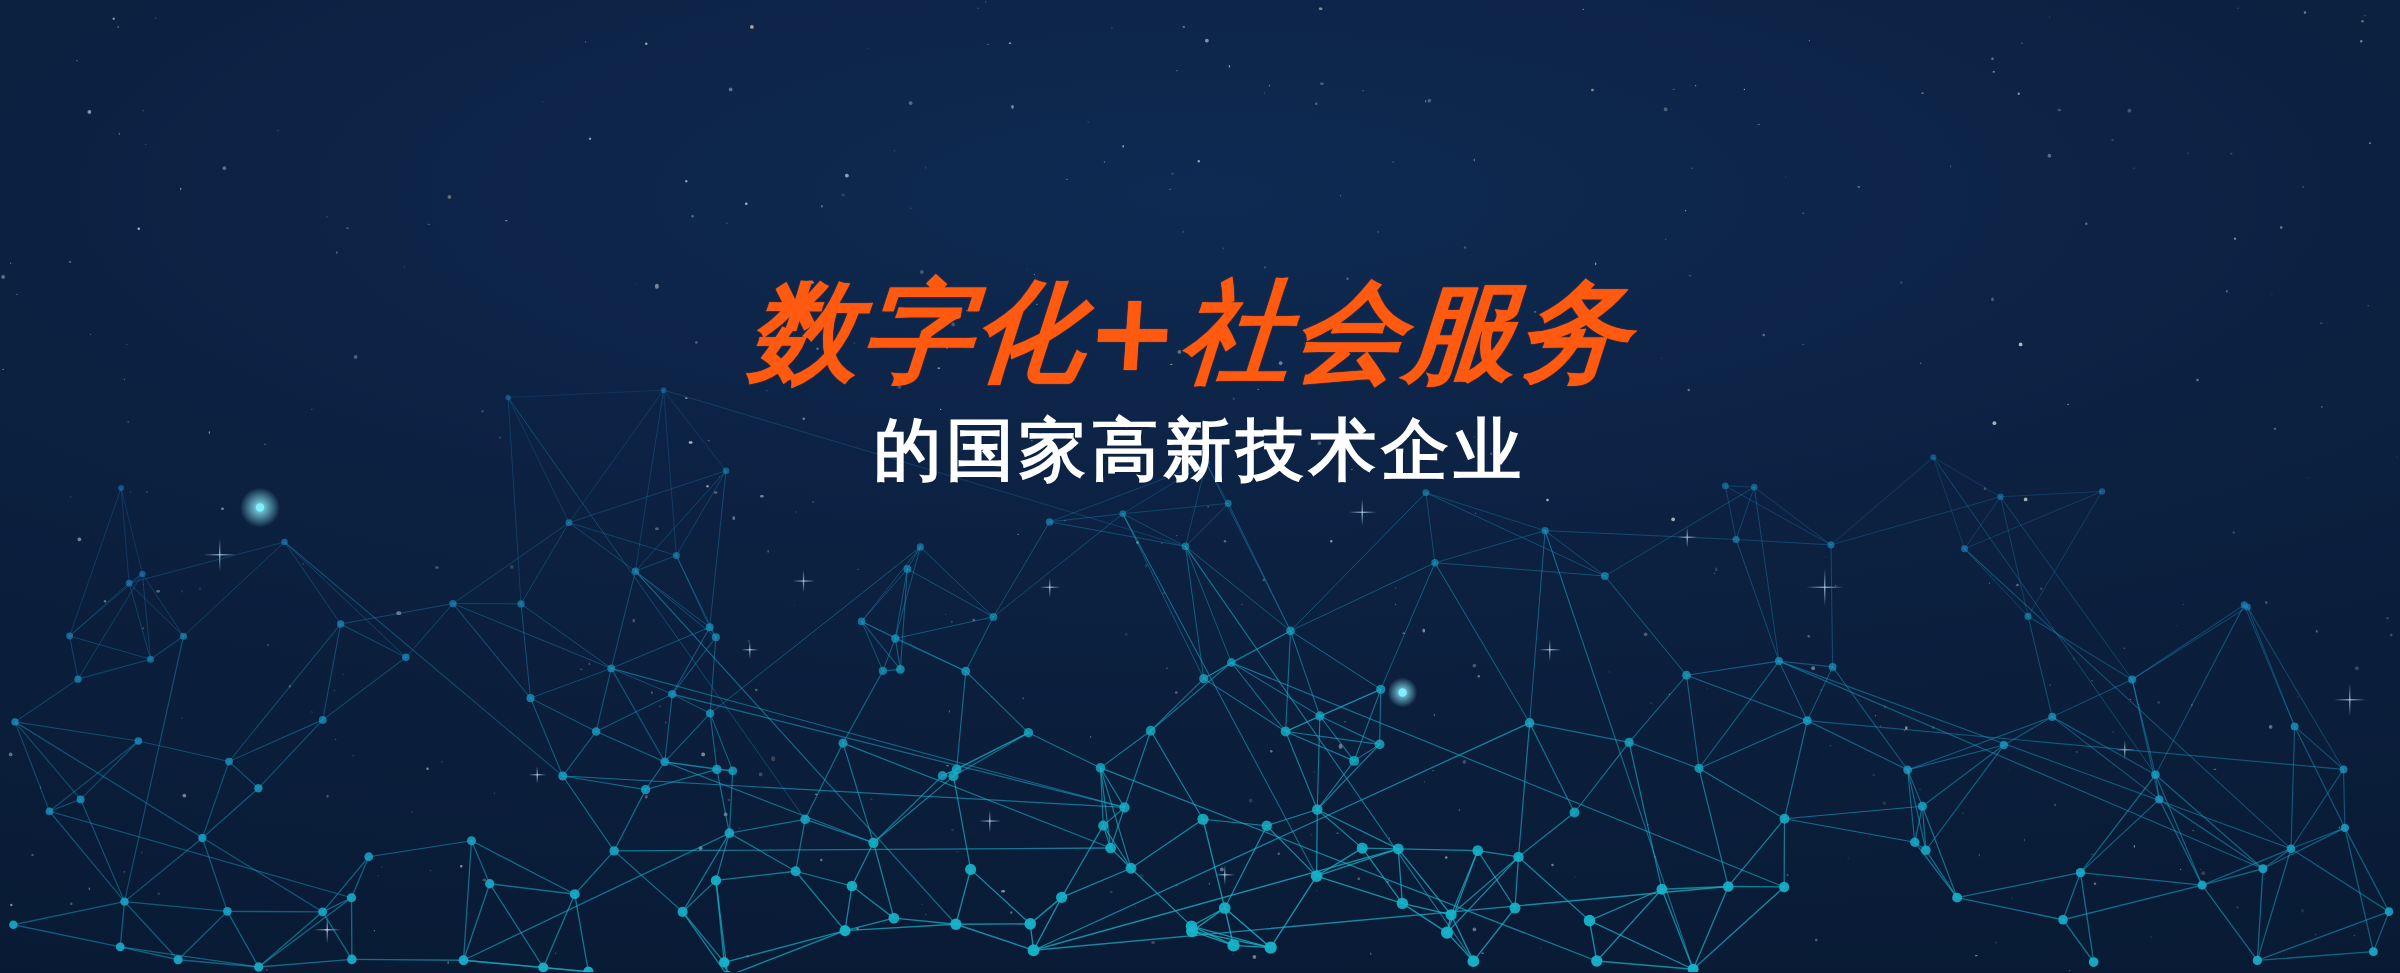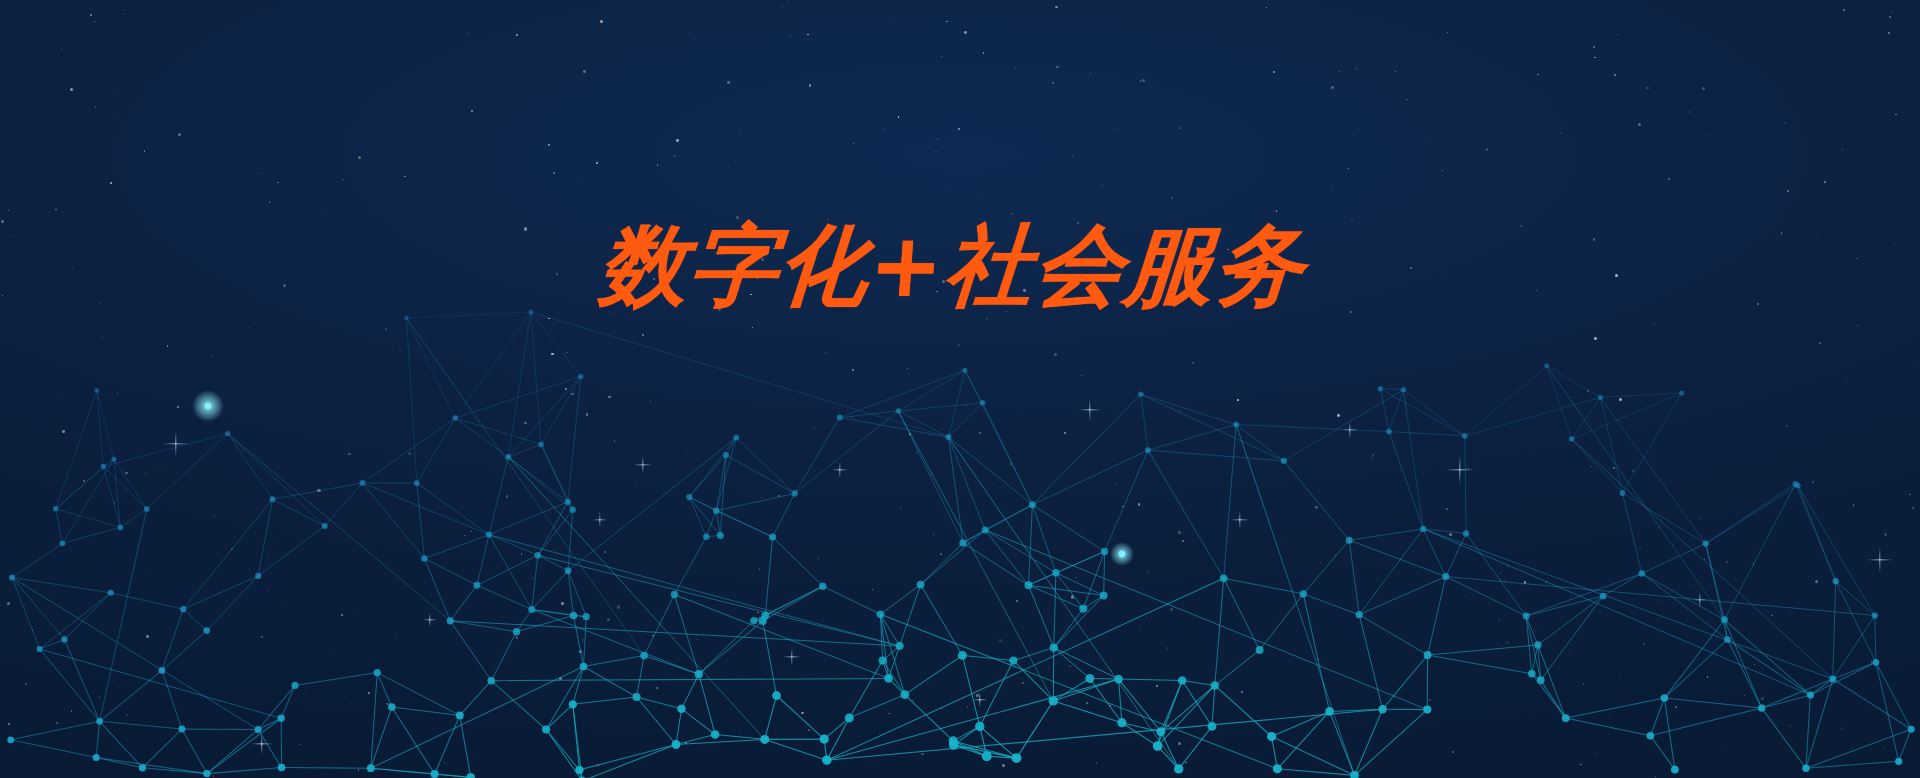--- a/index.html
+++ b/index.html
@@ -1168,15 +1168,16 @@
         <circle cx="628" cy="652" r="3.4" fill="#7ef0ff" fill-opacity="0.95"></circle>
         <circle cx="1122" cy="296" r="12" fill="url(#glowA)"></circle>
         <circle cx="1122" cy="296" r="3.4" fill="#7ef0ff" fill-opacity="0.95"></circle>
         <circle cx="1500" cy="742" r="12" fill="url(#glowA)"></circle>
         <circle cx="1500" cy="742" r="3.4" fill="#7ef0ff" fill-opacity="0.95"></circle>
       </g>
   </svg>
 
   <div class="textblock">
     <h1 class="headline">数字化+社会服务</h1>
+    <h2 class="subheadline">的国家高新技术企业</h2>
   </div>
 
 </div>
 
 </body></html>

